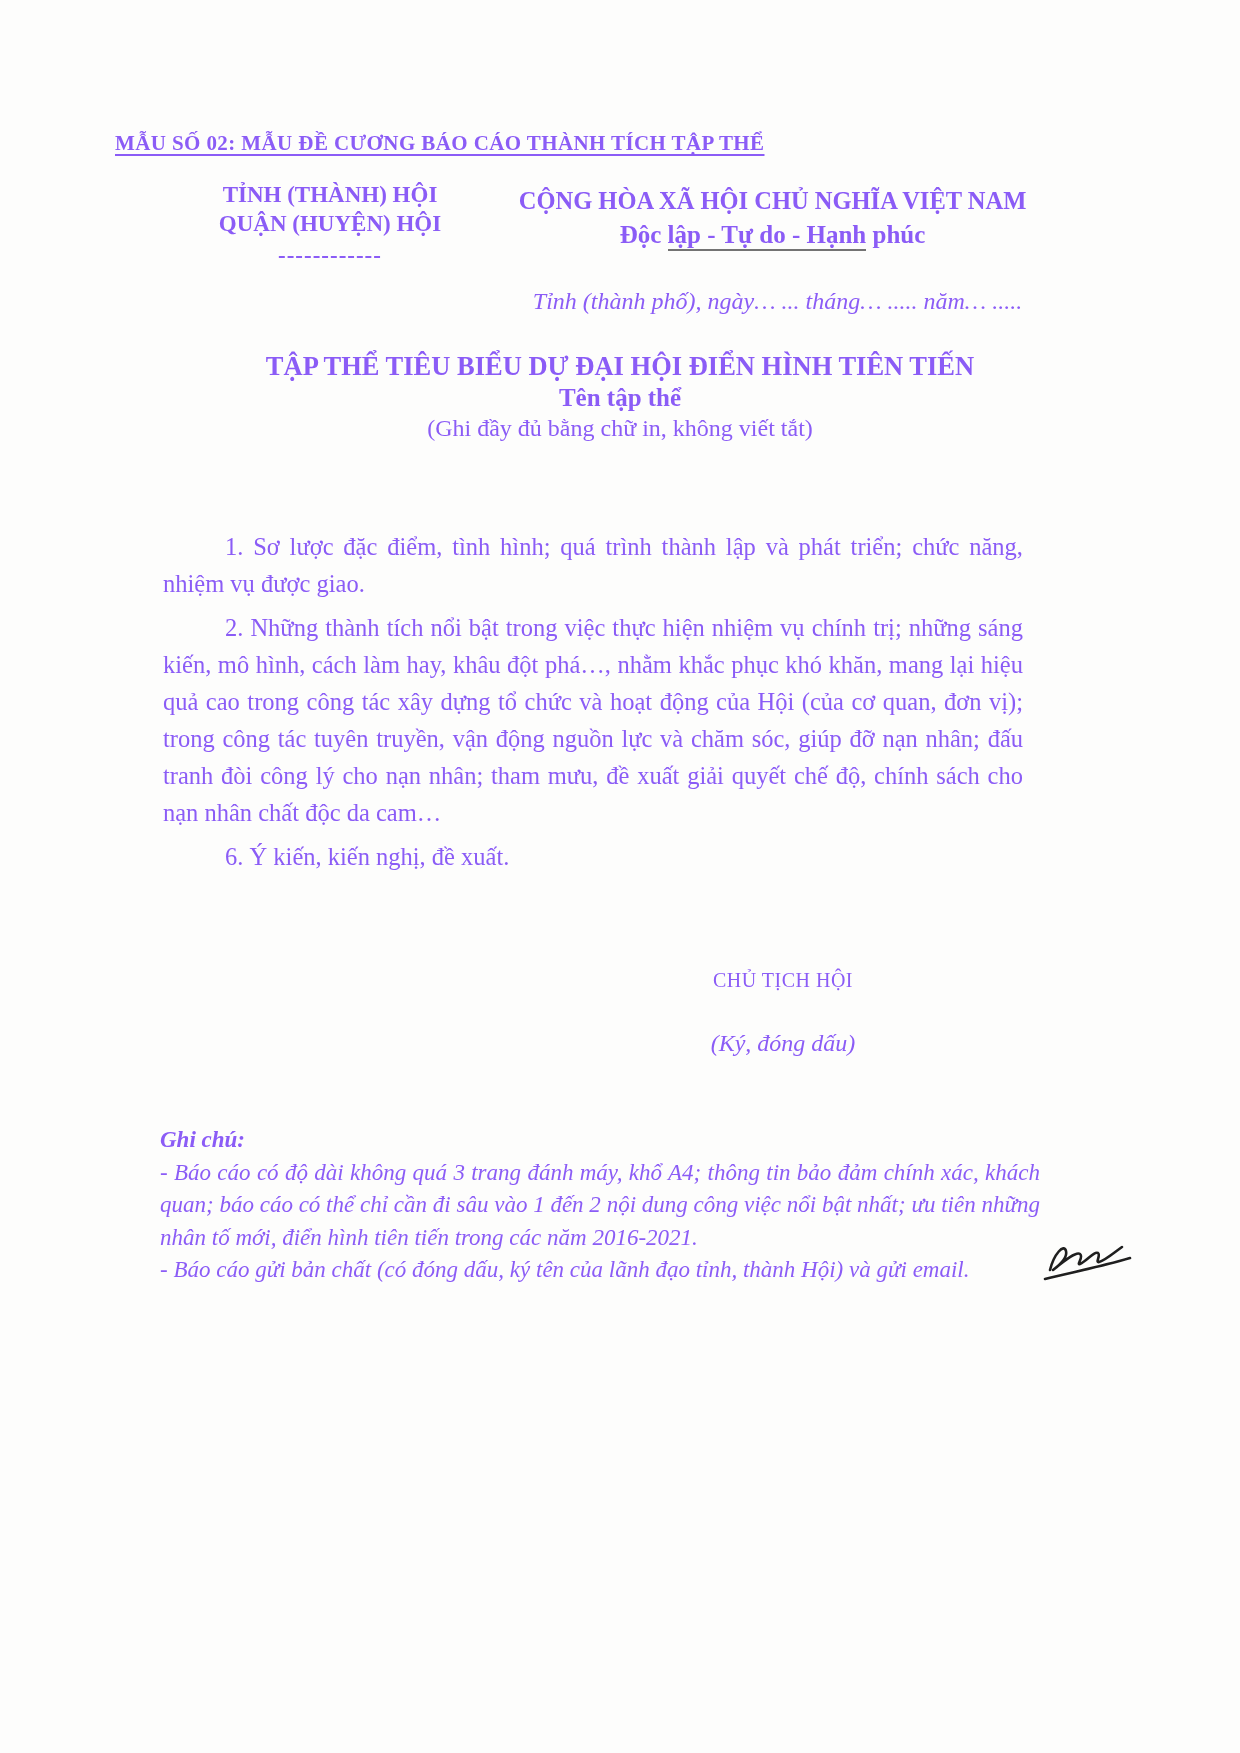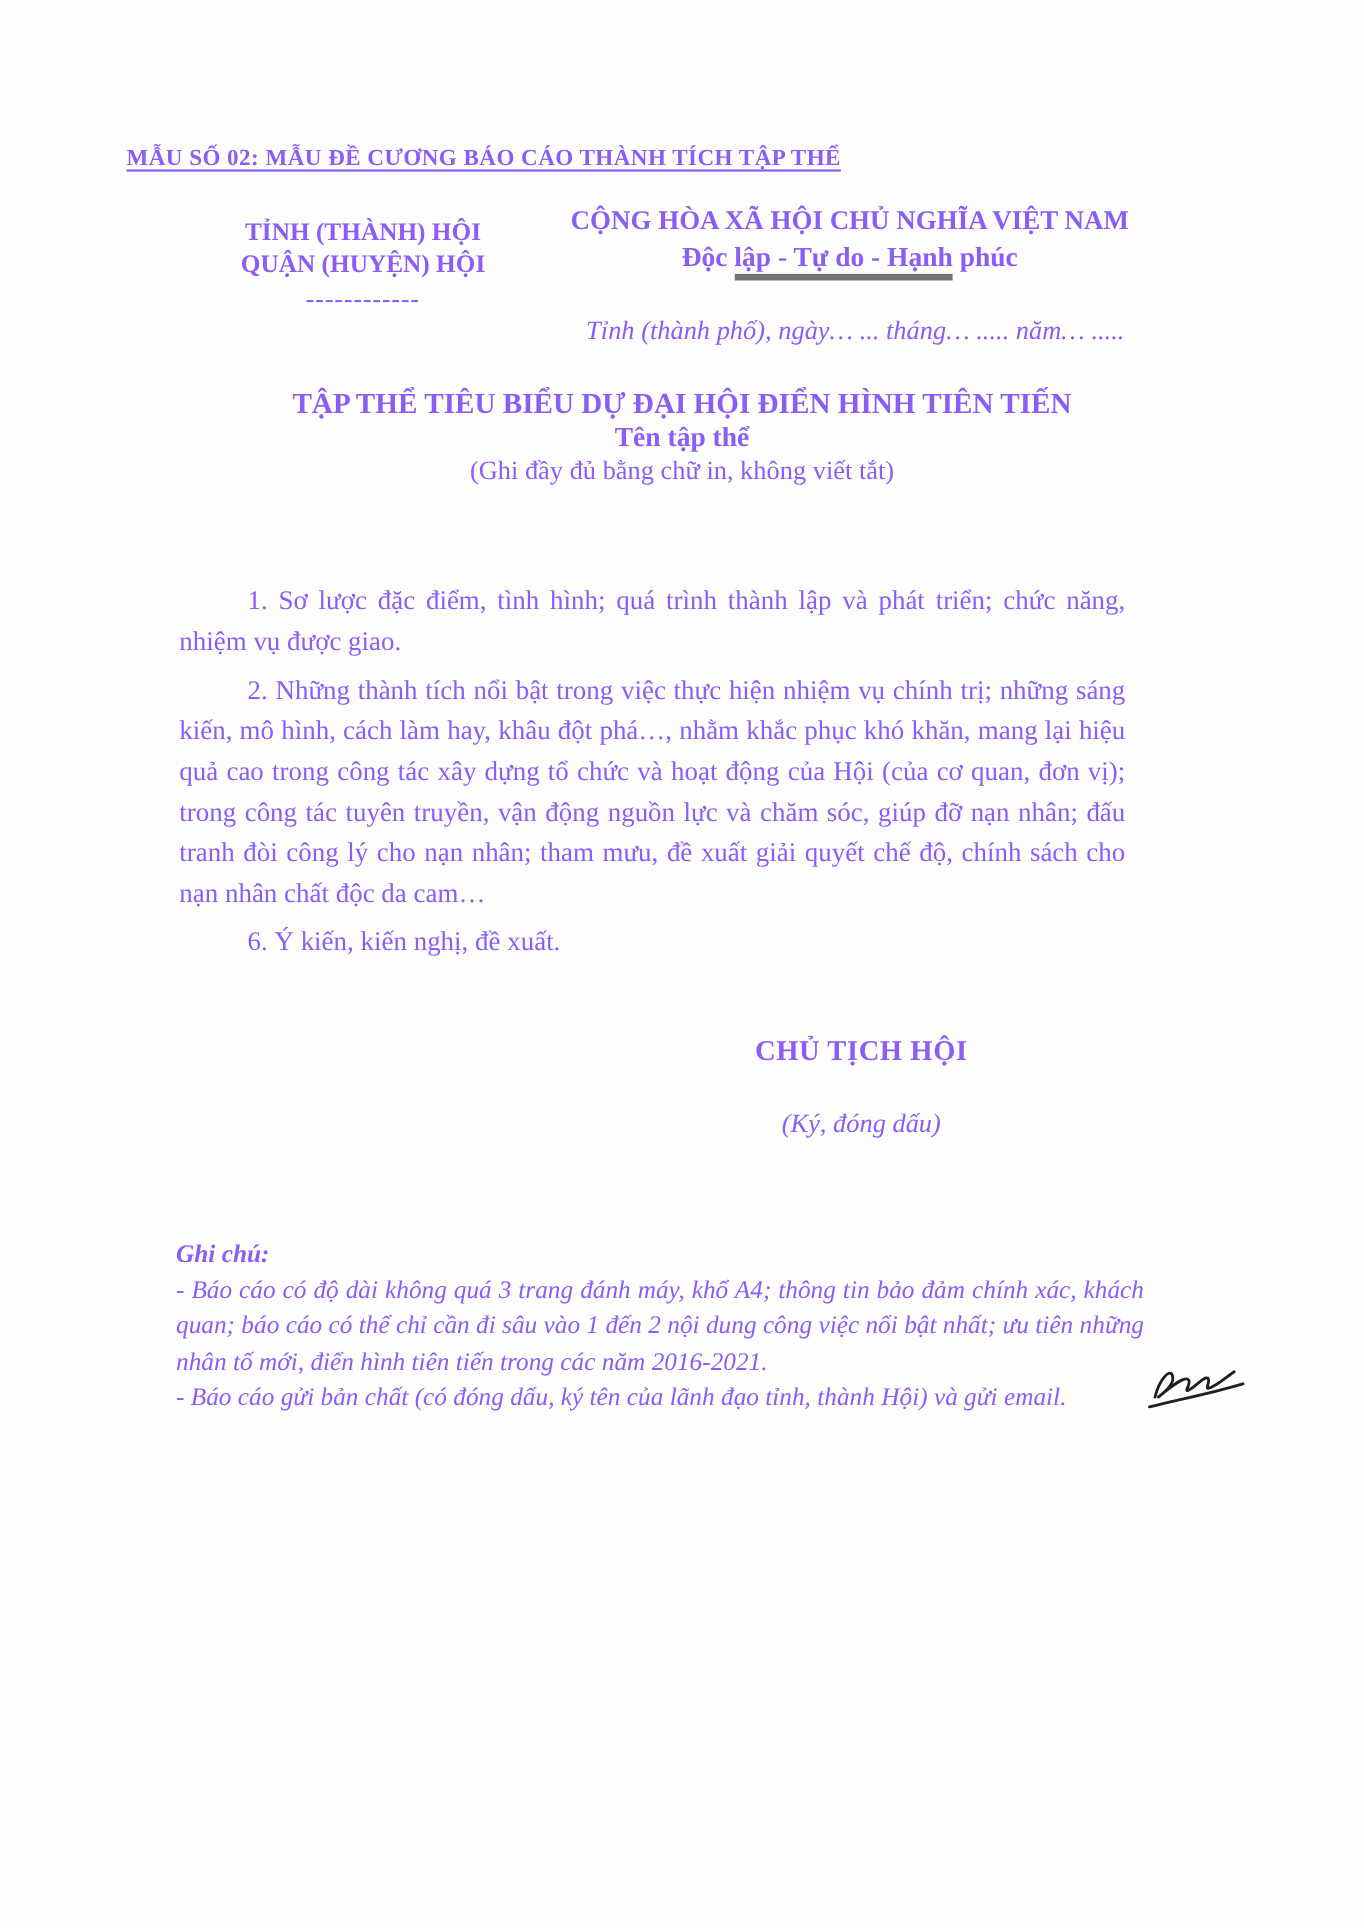--- a/index.html
+++ b/index.html
@@ -18,42 +18,42 @@
     left: 115px; top: 131px;
     font-size: 21px;
     font-weight: bold;
     letter-spacing: 0.4px;
     text-decoration: underline;
     text-decoration-thickness: 2px;
     text-underline-offset: 4px;
   }
   .org-block {
     position: absolute;
-    left: 120px; top: 196px;
+    left: 120px; top: 180px;
     width: 420px;
     text-align: center;
     font-weight: bold;
     font-size: 23px;
     line-height: 29px;
   }
   .org-sep {
     font-weight: bold;
     letter-spacing: 1px;
     margin-top: 3px;
     font-size: 23px;
   }
   .national-block {
     position: absolute;
     left: 505px; top: 186px;
     width: 535px;
     text-align: center;
   }
   .national-title { font-weight: bold; font-size: 24.5px; line-height: 30px; }
   .national-motto { font-weight: bold; font-size: 25px; line-height: 32px; margin-top: 3px; }
-  .motto-underline { border-bottom: 6px solid #737373; padding-bottom: 1px; }
+  .motto-underline { border-bottom: 2px solid #737373; padding-bottom: 1px; }
   .date-line {
     position: absolute;
     left: 505px; top: 288px;
     width: 545px;
     text-align: center;
     font-style: italic;
     font-size: 24px;
   }
   .title-block {
     position: absolute;
@@ -73,21 +73,21 @@
     line-height: 37px;
     text-align: justify;
   }
   .body-block p { margin: 0 0 7px 0; text-indent: 62px; }
   .sign-block {
     position: absolute;
     left: 583px; top: 941px;
     width: 400px;
     text-align: center;
   }
-  .signer-title { font-weight: bold; font-size: 26px; letter-spacing: 0.5px; }
+  .signer-title { font-weight: normal; font-size: 20px; letter-spacing: 0.5px; margin-top: 28px; }
   .sign-instruction { font-style: italic; font-size: 24px; margin-top: 38px; }
   .notes-block {
     position: absolute;
     left: 160px; top: 1124px;
     width: 880px;
     font-style: italic;
     font-size: 23px;
     line-height: 32.5px;
     text-align: justify;
   }

